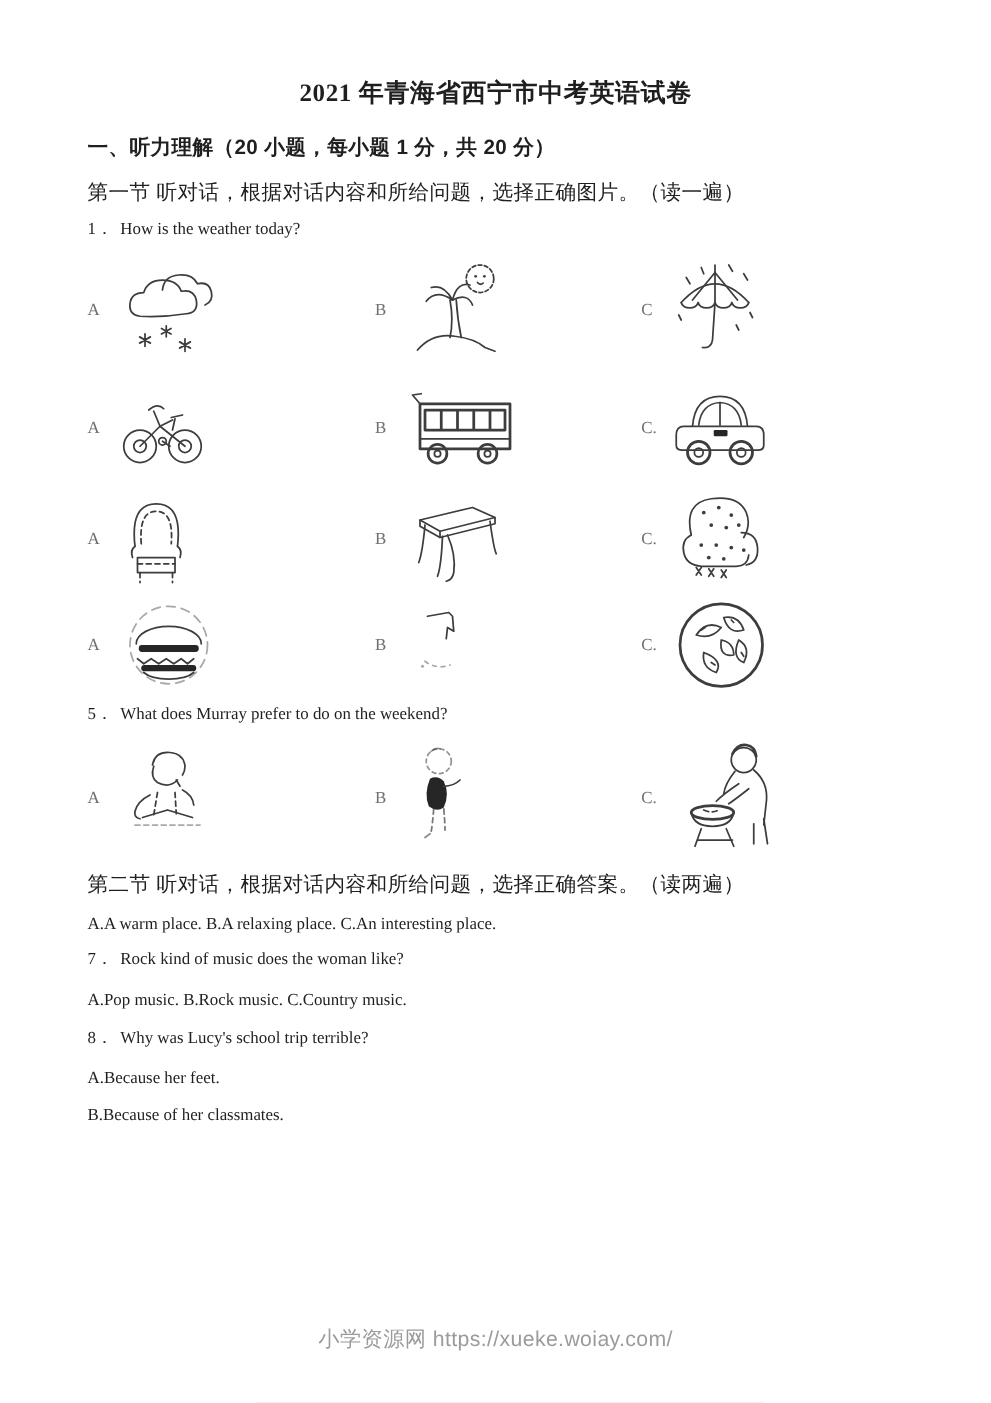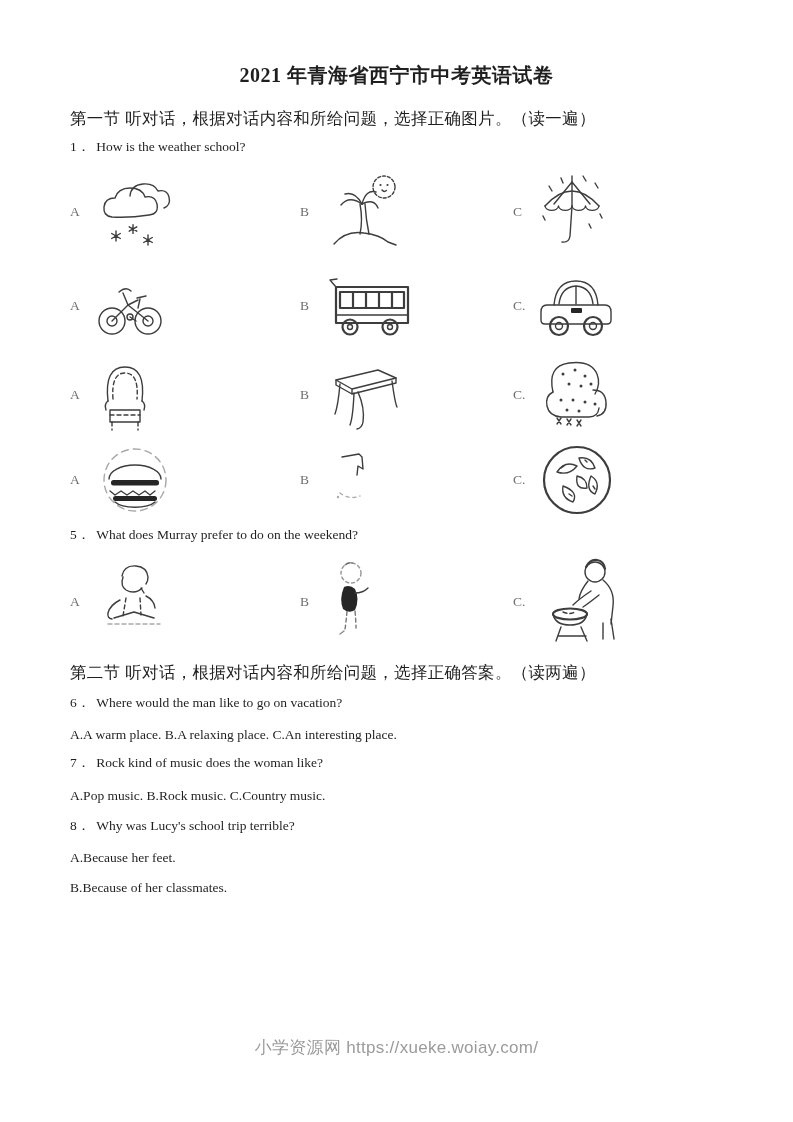--- a/index.html
+++ b/index.html
@@ -50,37 +50,38 @@
   svg.sketch path, svg.sketch circle, svg.sketch ellipse, svg.sketch line{
     fill:none;stroke:#3d3d3d;stroke-width:1.4;
     stroke-linecap:round;stroke-linejoin:round;
   }
   svg.sketch .fill{fill:#262626;stroke:none;}
   svg.sketch .dot{fill:#3d3d3d;stroke:none;}
   svg.sketch .bold{stroke-width:2.2;}
   svg.sketch .faint{opacity:.45;}
   svg.sketch .dash{stroke-dasharray:4 3;}
   .footer{
-    position:absolute;left:0;right:0;top:1036px;text-align:center;
+    position:absolute;left:0;right:0;top:1060px;text-align:center;
     font-family:"Liberation Sans", sans-serif;font-size:17px;
     color:#9b9b9b;letter-spacing:.3px;
   }
 </style>
 </head>
 <body>
 
 <div class="page">
 
   <h1 class="doc-title">2021 年青海省西宁市中考英语试卷</h1>
 
+  <div class="sec-heading">一、听力理解（20 小题，每小题 1 分，共 20 分）</div>
 
   <div class="part-heading">第一节 听对话，根据对话内容和所给问题，选择正确图片。（读一遍）</div>
 
   <p class="qt mb14">
-    <span class="qnum">1．</span><span>How is the weather school?</span>
+    <span class="qnum">1．</span><span>How is the weather today?</span>
   </p>
   <div class="img-row r1">
     <div class="opt">
       <span class="opt-label">A</span>
       <svg class="sketch" width="88" height="84" viewBox="0 0 88 84">
         <path d="M34,26 q1,-11 13,-12 q11,-1 15,7 q9,-2 11,6 q2,8 -5,11"></path>
         <path d="M16,47 q-9,-1 -8,-10 q1,-9 11,-9 q3,-10 15,-10 q12,0 15,9 q10,-2 12,7 q2,10 -8,11 q-19,3 -37,2 z"></path>
         <g transform="translate(20,66)">
             <path d="M0,-5 V5 M-4.3,-2.5 L4.3,2.5 M-4.3,2.5 L4.3,-2.5"></path>
             <circle class="dot" r="1.3"></circle>
@@ -286,23 +287,20 @@
         <path d="M14,57 q2,11 17,11 q15,0 17,-11"></path>
         <path class="dash" d="M24,55 q6,3 12,0"></path>
         <path d="M22,70 l-5,14 M42,70 l6,14 M19,79 h28"></path>
         <path d="M72,62 l3,20 M64,66 l0,16"></path>
       </svg>
     </div>
   </div>
 
   <div class="part-heading second">第二节 听对话，根据对话内容和所给问题，选择正确答案。（读两遍）</div>
 
-  <p class="qt mb14">
-    <span class="qnum">6．</span><span>Where would the man like to go on vacation?</span>
-  </p>
   <p class="opt-line mb10">A.A warm place. B.A relaxing place. C.An interesting place.</p>
 
   <p class="qt mb15">
     <span class="qnum">7．</span><span>Rock kind of music does the woman like?</span>
   </p>
   <p class="opt-line mb12">A.Pop music. B.Rock music. C.Country music.</p>
 
   <p class="qt mb14">
     <span class="qnum">8．</span><span>Why was Lucy's school trip terrible?</span>
   </p>

